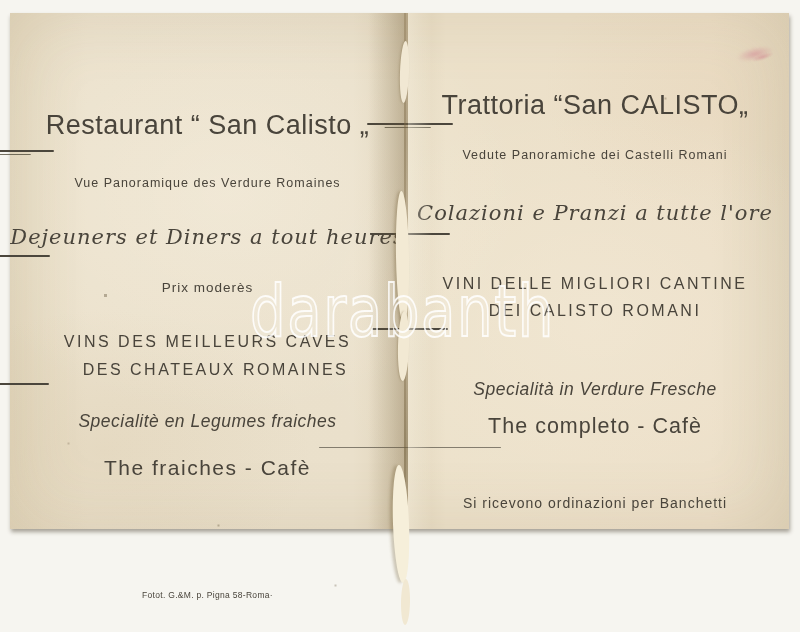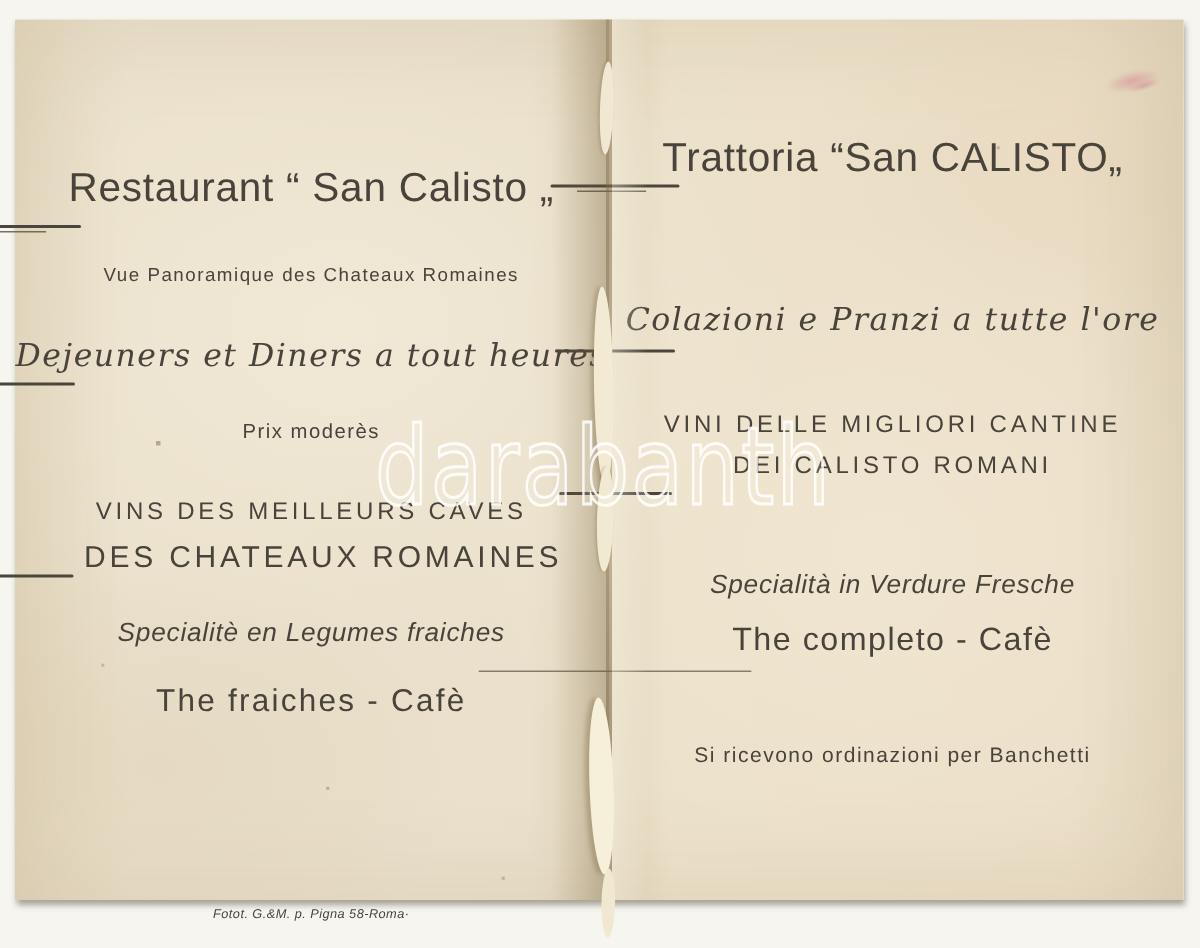--- a/index.html
+++ b/index.html
@@ -3,44 +3,44 @@
 <meta charset="utf-8">
 <style>
   html,body{margin:0;padding:0;}
   body{
     width:800px;height:632px;position:relative;overflow:hidden;
     background:#f6f5f0;
     font-family:"Liberation Sans",sans-serif;
   }
   
   .card{
-    position:absolute;left:10px;top:13px;width:779px;height:587px;
+    position:absolute;left:10px;top:13px;width:779px;height:516px;
     background:
       radial-gradient(ellipse 320px 220px at 12% 85%, rgba(185,160,115,0.12), transparent 65%),
       radial-gradient(ellipse 260px 200px at 90% 15%, rgba(215,185,145,0.12), transparent 65%),
       radial-gradient(ellipse 420px 320px at 28% 35%, rgba(255,250,238,0.30), transparent 70%),
       radial-gradient(ellipse 420px 320px at 75% 60%, rgba(255,249,236,0.22), transparent 70%),
       linear-gradient(90deg,#e5dac1 0%,#ebe1cc 10%,#eae0cb 44%,#e0d4ba 50.5%,#ece1ca 56%,#ecdfc8 90%,#e4d8bf 100%);
     box-shadow: 1px 3px 4px rgba(70,62,45,0.45), inset 0 0 70px rgba(150,125,85,0.16);
   }
   .page{position:absolute;top:0;height:100%;}
   .page-left{left:0;width:395px;}
   .page-right{left:400px;width:370px;}
   .page > div{position:absolute;left:0;right:0;text-align:center;color:#49443b;line-height:1.15;}
 
   
   .l-title  {top:97px; font-size:27px; letter-spacing:0.5px; color:#45413a;}
   .l-sub    {top:163px;font-size:12.5px;letter-spacing:1px;}
   .l-tag    {top:212px;font-family:"DejaVu Serif",serif;font-style:italic;font-size:21px;letter-spacing:1px;}
   .l-prix   {top:267px;font-size:13.5px;letter-spacing:1px;}
   .l-wine1  {top:320px;font-size:16px;letter-spacing:2.5px;color:#423e36;}
-  .l-wine2  {top:348px;font-size:20px;letter-spacing:2.5px;color:#423e36;padding-left:16px;}
+  .l-wine2  {top:348px;font-size:16px;letter-spacing:2.5px;color:#423e36;padding-left:16px;}
   .l-spec   {top:398px;font-style:italic;font-size:17.5px;letter-spacing:0.5px;}
   .l-coffee {top:443px;font-size:21px;letter-spacing:1.5px;}
-  .l-imprint{top:592px;font-size:8.5px;letter-spacing:0.3px;color:#90806a;font-style:italic;}
+  .l-imprint{top:578px;font-size:8.5px;letter-spacing:0.3px;color:#90806a;}
 
   
   .r-title  {top:77px; font-size:27px; letter-spacing:0.5px; color:#45413a;}
   .r-sub    {top:135px;font-size:12.5px;letter-spacing:1px;}
   .r-tag    {top:188px;font-family:"DejaVu Serif",serif;font-style:italic;font-size:21px;letter-spacing:1px;}
   .r-wine1  {top:262px;font-size:16px;letter-spacing:2.5px;color:#423e36;}
   .r-wine2  {top:289px;font-size:16px;letter-spacing:2.5px;color:#423e36;}
   .r-spec   {top:354px;font-style:italic;font-size:17.5px;letter-spacing:0.5px;margin-top:12px;}
   .r-coffee {top:401px;font-size:21.5px;letter-spacing:1px;}
   .r-banq   {top:482px;font-size:14px;letter-spacing:1px;}
@@ -102,35 +102,36 @@
       58px  430px 0 0.5px rgba(95,80,55,0.25);}
 </style>
 </head>
 <body>
 
 <div class="card">
 
   <div class="page page-left">
     <div class="l-title">Restaurant “ San Calisto „</div>
     <div class="rule rule-double l-rule1"></div>
-    <div class="l-sub">Vue Panoramique des Chateaux Romaines</div>
+    <div class="l-sub">Vue Panoramique des Verdure Romaines</div>
     <div class="l-tag">Dejeuners et Diners a tout heures</div>
     <div class="rule l-rule2"></div>
     <div class="l-prix">Prix moderès</div>
     <div class="l-wine1">VINS DES MEILLEURS CAVES</div>
     <div class="l-wine2">DES CHATEAUX ROMAINES</div>
     <div class="rule l-rule3"></div>
     <div class="l-spec">Specialitè en Legumes fraiches</div>
     <div class="l-coffee">The fraiches - Cafè</div>
     <div class="l-imprint">Fotot. G.&amp;M. p. Pigna 58-Roma·</div>
   </div>
 
   <div class="page page-right">
     <div class="r-title">Trattoria “San CALISTO„</div>
     <div class="rule rule-double r-rule1"></div>
+    <div class="r-sub">Vedute Panoramiche dei Castelli Romani</div>
     <div class="r-tag">Colazioni e Pranzi a tutte l'ore</div>
     <div class="rule r-rule2"></div>
     <div class="r-wine1">VINI DELLE MIGLIORI CANTINE</div>
     <div class="r-wine2">DEI CALISTO ROMANI</div>
     <div class="rule r-rule3"></div>
     <div class="r-spec">Specialità in Verdure Fresche</div>
     <div class="r-coffee">The completo - Cafè</div>
     <div class="rule r-thin"></div>
     <div class="r-banq">Si ricevono ordinazioni per Banchetti</div>
   </div>

